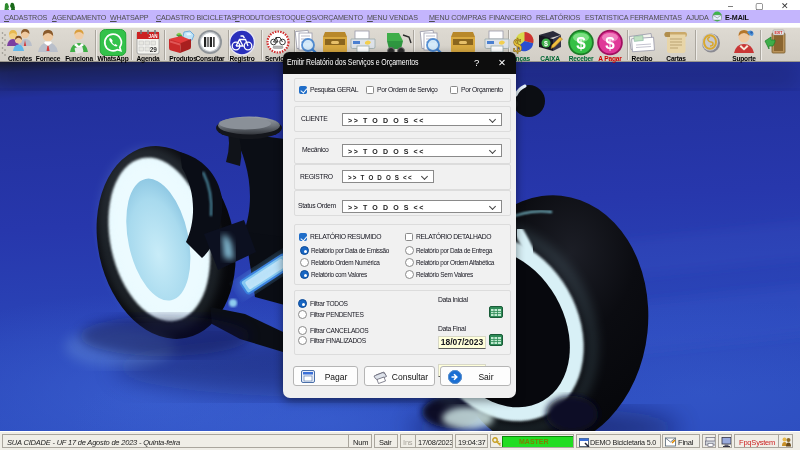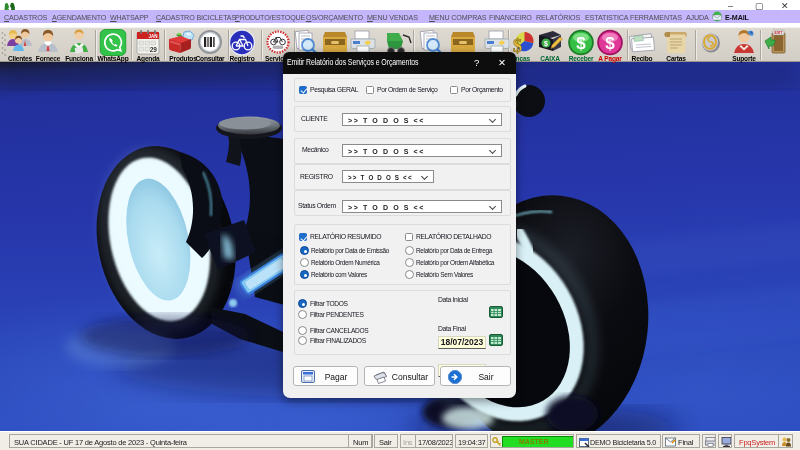--- a/index.html
+++ b/index.html
@@ -476,21 +476,21 @@
     <svg class="ticon" style="left:776px" width="26" height="27" viewBox="0 0 26 27">
       <rect x="9" y="4" width="13" height="20" rx="1" fill="#b8925a" stroke="#7a5a28" stroke-width="0.8"></rect>
       <rect x="11" y="6" width="9" height="16" fill="#8a6530"></rect>
       <rect x="10" y="1" width="11" height="5" rx="1" fill="#e8e8e8" stroke="#888" stroke-width="0.5"></rect>
       <text x="15.5" y="5" font-size="3.6" font-weight="bold" fill="#c22" text-anchor="middle" font-family="Liberation Sans">EXIT</text>
       <path d="M2 12 l6 -4 v3 h4 v2 l-2 4 h-4 v3z" fill="#3fae4a" stroke="#1d7c28" stroke-width="0.7"></path>
     </svg>
   </div>
 
   <div class="abs" id="status">
-    <div class="scell" style="left:9px;width:364px;">
+    <div class="scell" style="left:2px;width:364px;font-style:italic;">
         <span class="st">SUA CIDADE - UF 17 de Agosto de 2023 - Quinta-feira</span>
       </div>
     <div class="scell" style="left:348px;width:24px;">
         <span class="st">Num</span>
       </div>
     <div class="scell" style="left:374px;width:24px;">
         <span class="st">Sair</span>
       </div>
     <div class="scell" style="left:400px;width:25px;">
         <span class="st" style="left:2px;color:#a8a49c;">Ins</span>

